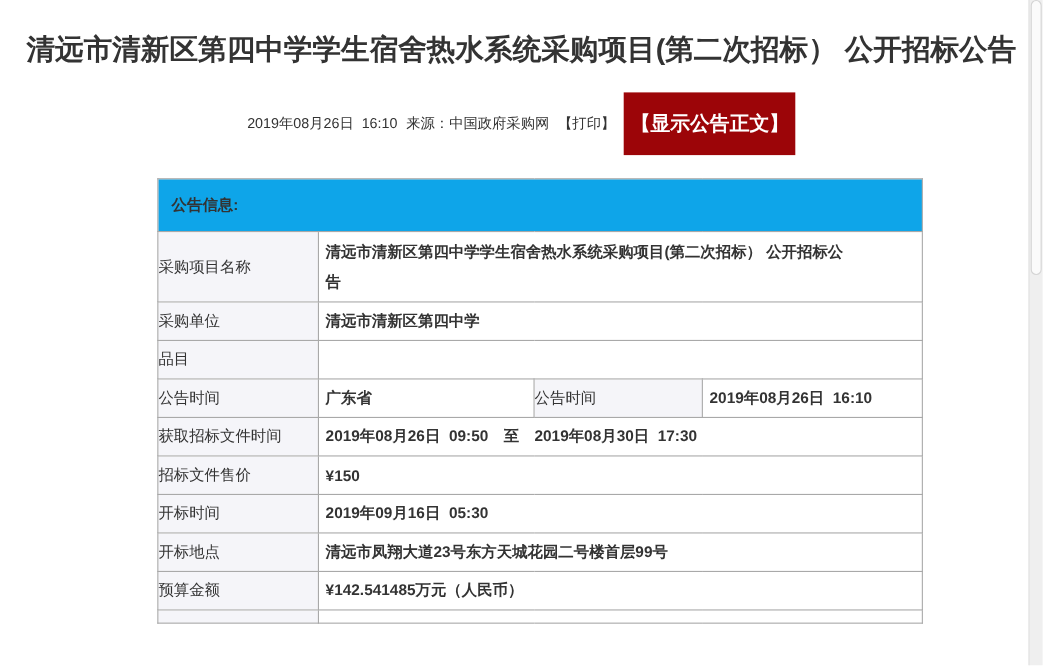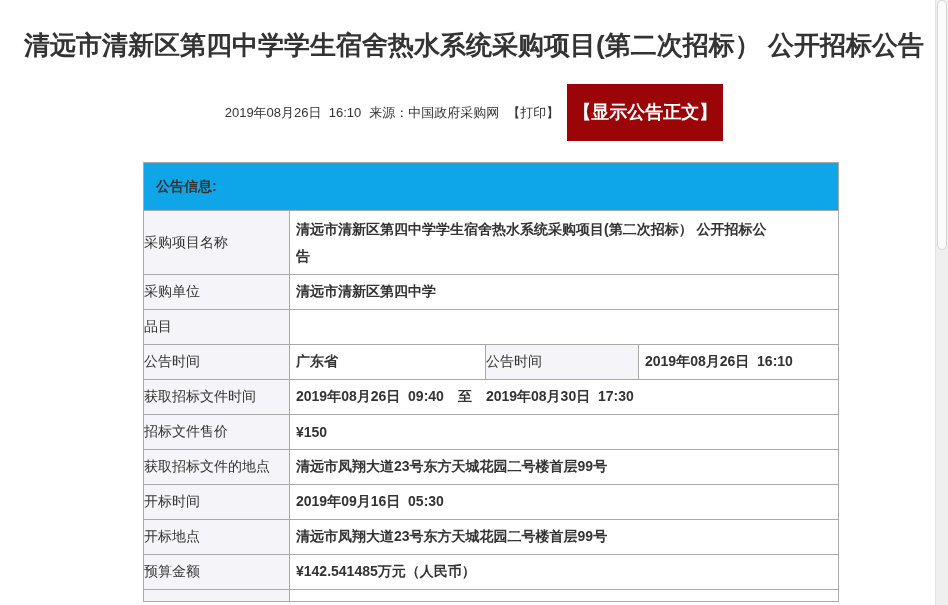--- a/index.html
+++ b/index.html
@@ -138,29 +138,25 @@
       <td class="val" colspan="3"></td>
     </tr>
     <tr>
       <td class="lbl">公告时间</td>
       <td class="val">广东省</td>
       <td class="lbl" style="padding-right:14px">公告时间</td>
       <td class="val">2019年08月26日  16:10</td>
     </tr>
     <tr>
       <td class="lbl">获取招标文件时间</td>
-      <td class="val" colspan="3">2019年08月26日  09:40　至　2019年08月30日  17:30</td>
+      <td class="val" colspan="3">2019年08月26日  09:50　至　2019年08月30日  17:30</td>
     </tr>
     <tr>
       <td class="lbl">招标文件售价</td>
       <td class="val" colspan="3">¥150</td>
-    </tr>
-    <tr>
-      <td class="lbl">获取招标文件的地点</td>
-      <td class="val" colspan="3">清远市凤翔大道23号东方天城花园二号楼首层99号</td>
     </tr>
     <tr>
       <td class="lbl">开标时间</td>
       <td class="val" colspan="3">2019年09月16日  05:30</td>
     </tr>
     <tr>
       <td class="lbl">开标地点</td>
       <td class="val" colspan="3">清远市凤翔大道23号东方天城花园二号楼首层99号</td>
     </tr>
     <tr>

